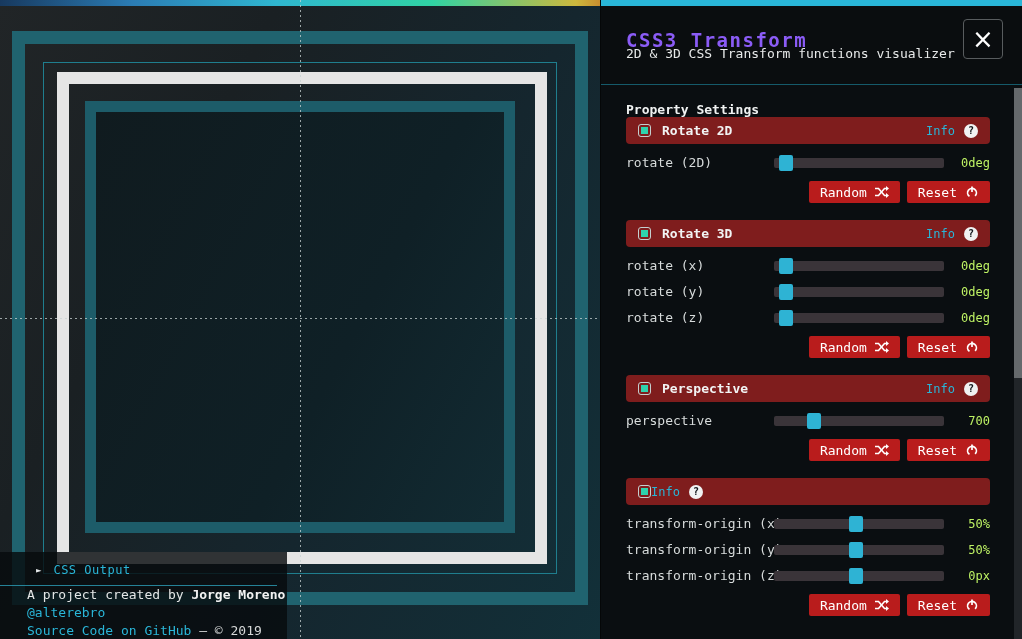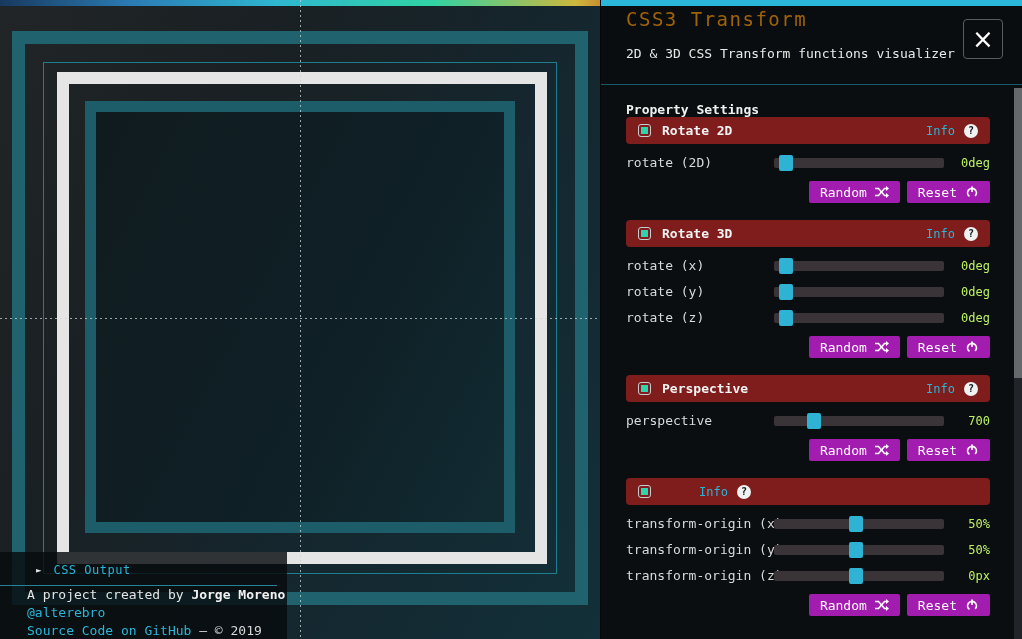--- a/index.html
+++ b/index.html
@@ -35,51 +35,51 @@
   .foot-bold { font-weight:bold; color:#f2f2f2; }
   .foot-link { color:#2ab6d8; text-decoration:none; cursor:pointer; }
   .foot-dim  { color:#d6d8d8; }
 
   
   .panel { position:absolute; left:600px; top:0; width:422px; height:639px;
            background:#0a0e11; border-left:1px solid #050708; }
   .panel-topbar { position:absolute; left:0; top:0; width:422px; height:6px; background:#29b6d8; }
   .panel-head { position:absolute; left:0; top:6px; width:422px; height:79px; background:#0a0d0f;
                 border-bottom:1px solid #155a6a; }
-  .panel-title { position:absolute; left:25px; top:2px; color:#a16207; font-weight:normal;
+  .panel-title { position:absolute; left:25px; top:23px; color:#8b5cf6; font-weight:bold;
                  font-size:19px; letter-spacing:1.5px; }
   .panel-sub { position:absolute; left:25px; top:40px; color:#e8eaea; font-size:13px; }
   .close-btn { position:absolute; right:20px; top:13px; width:40px; height:40px;
                border:1px solid #585c5e; border-radius:4px; background:transparent; color:#fff;
                font-size:26px; line-height:36px; text-align:center; cursor:pointer;
                font-family:"DejaVu Sans", sans-serif; }
   .panel-body { position:absolute; left:0; top:86px; width:414px; height:553px;
                 padding:16px 25px 0 25px; overflow:hidden; }
   .settings-heading { color:#f0f2f2; font-weight:bold; font-size:13px; margin-bottom:0; }
 
   .section { margin-bottom:17px; }
   .sec-head { display:flex; align-items:center; background:#7f1d1d; border-radius:4px;
               height:27px; padding:0 12px; }
   .cbx { width:13px; height:13px; border:1px solid #c5cfcf; border-radius:3px;
          display:inline-flex; align-items:center; justify-content:center; cursor:pointer; }
   .cbx > span { width:7px; height:7px; background:#2fd3ae; display:block; }
   .sec-title { color:#f2f4f4; font-weight:bold; font-size:13px; margin-left:11px; flex:1; }
-  .info-link { color:#29b6d8; font-size:12px; margin-right:9px; cursor:pointer;margin-left:48px; }
+  .info-link { color:#29b6d8; font-size:12px; margin-right:9px; cursor:pointer; }
   .q-icon { width:14px; height:14px; border-radius:50%; background:#f0f2f2; color:#10151a;
             font-size:10px; font-weight:bold; display:inline-flex; align-items:center;
             justify-content:center; cursor:pointer; }
   .srow { display:flex; align-items:center; margin:11px 0; height:15px; }
   .srow .slabel { width:140px; color:#d7dbdb; font-size:13px; white-space:nowrap; flex:none; }
   .track { flex:1; height:10px; background:#3a3439; border-radius:2px; position:relative;
            margin:0 0 0 8px; cursor:pointer; }
   .thumb { position:absolute; top:-3px; width:14px; height:16px; background:#2eb3d4;
            border-radius:2px; cursor:grab; }
   .sval { width:46px; text-align:right; color:#bef264; font-size:12px; flex:none; }
   .btn-row { display:flex; justify-content:flex-end; gap:7px; margin-top:10px; }
-  .btn { background:#a21caf; color:#fff; border:none; border-radius:2px; font-size:13px;
+  .btn { background:#b91c1c; color:#fff; border:none; border-radius:2px; font-size:13px;
          font-family:"DejaVu Sans Mono", monospace; padding:3px 11px; height:22px; cursor:pointer;
          display:inline-flex; align-items:center; gap:8px; }
   .btn svg { display:block; }
 
   
   .scrollbar { position:absolute; right:0; top:88px; width:8px; height:551px; background:#212529; }
   .scroll-thumb { position:absolute; top:0; left:0; width:8px; height:290px; background:#65696c; cursor:grab; }
 </style>
 </head>
 <body>

